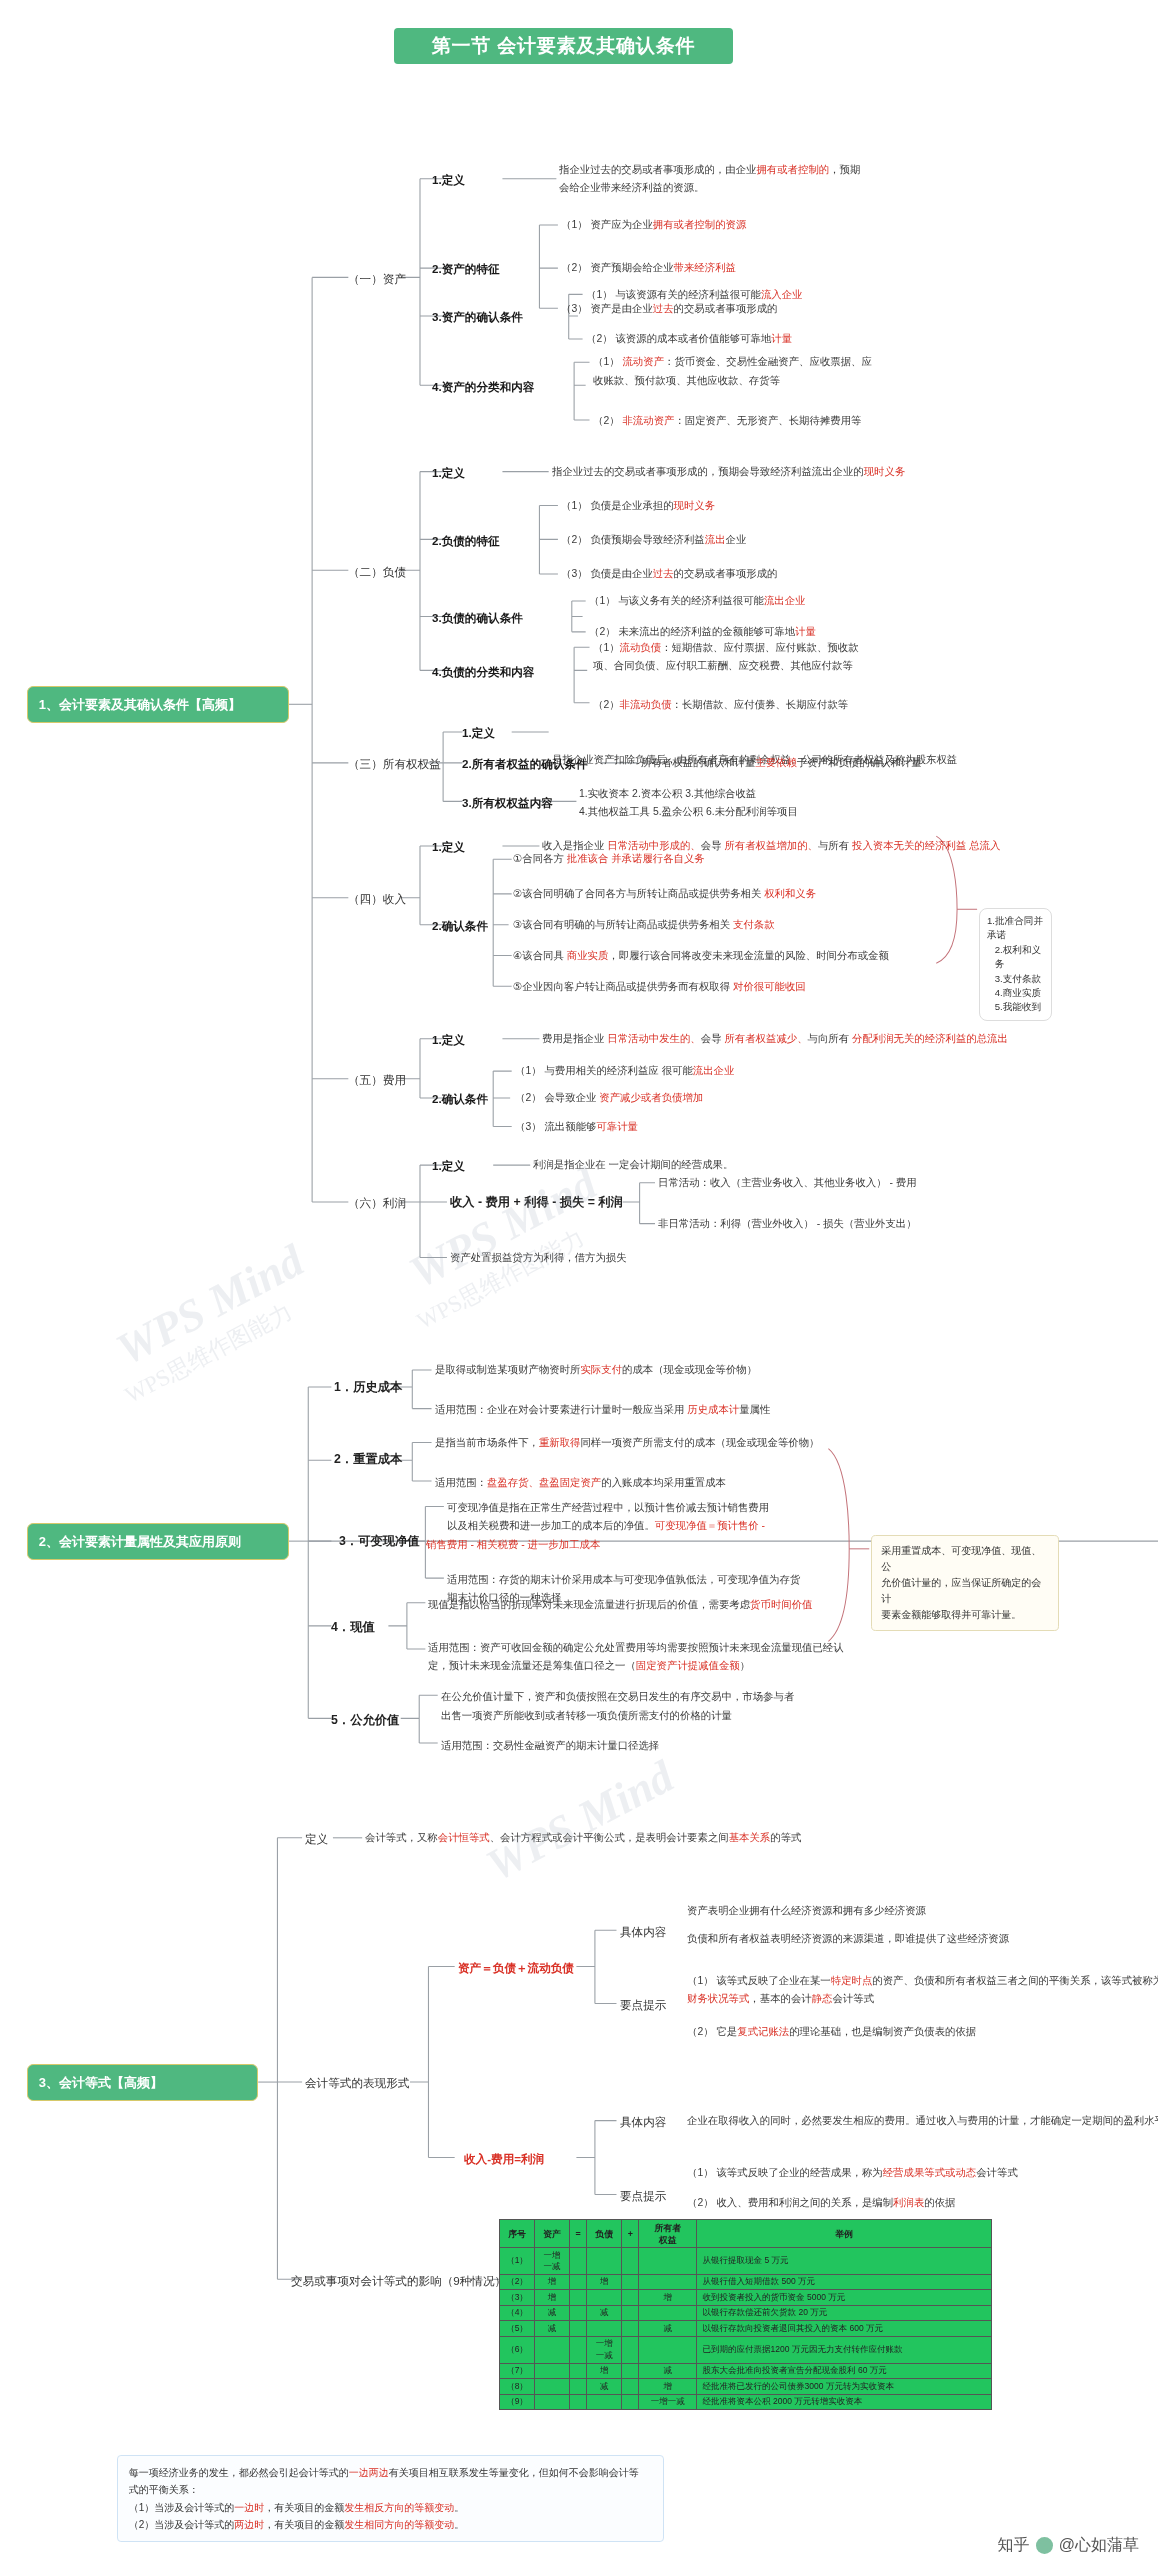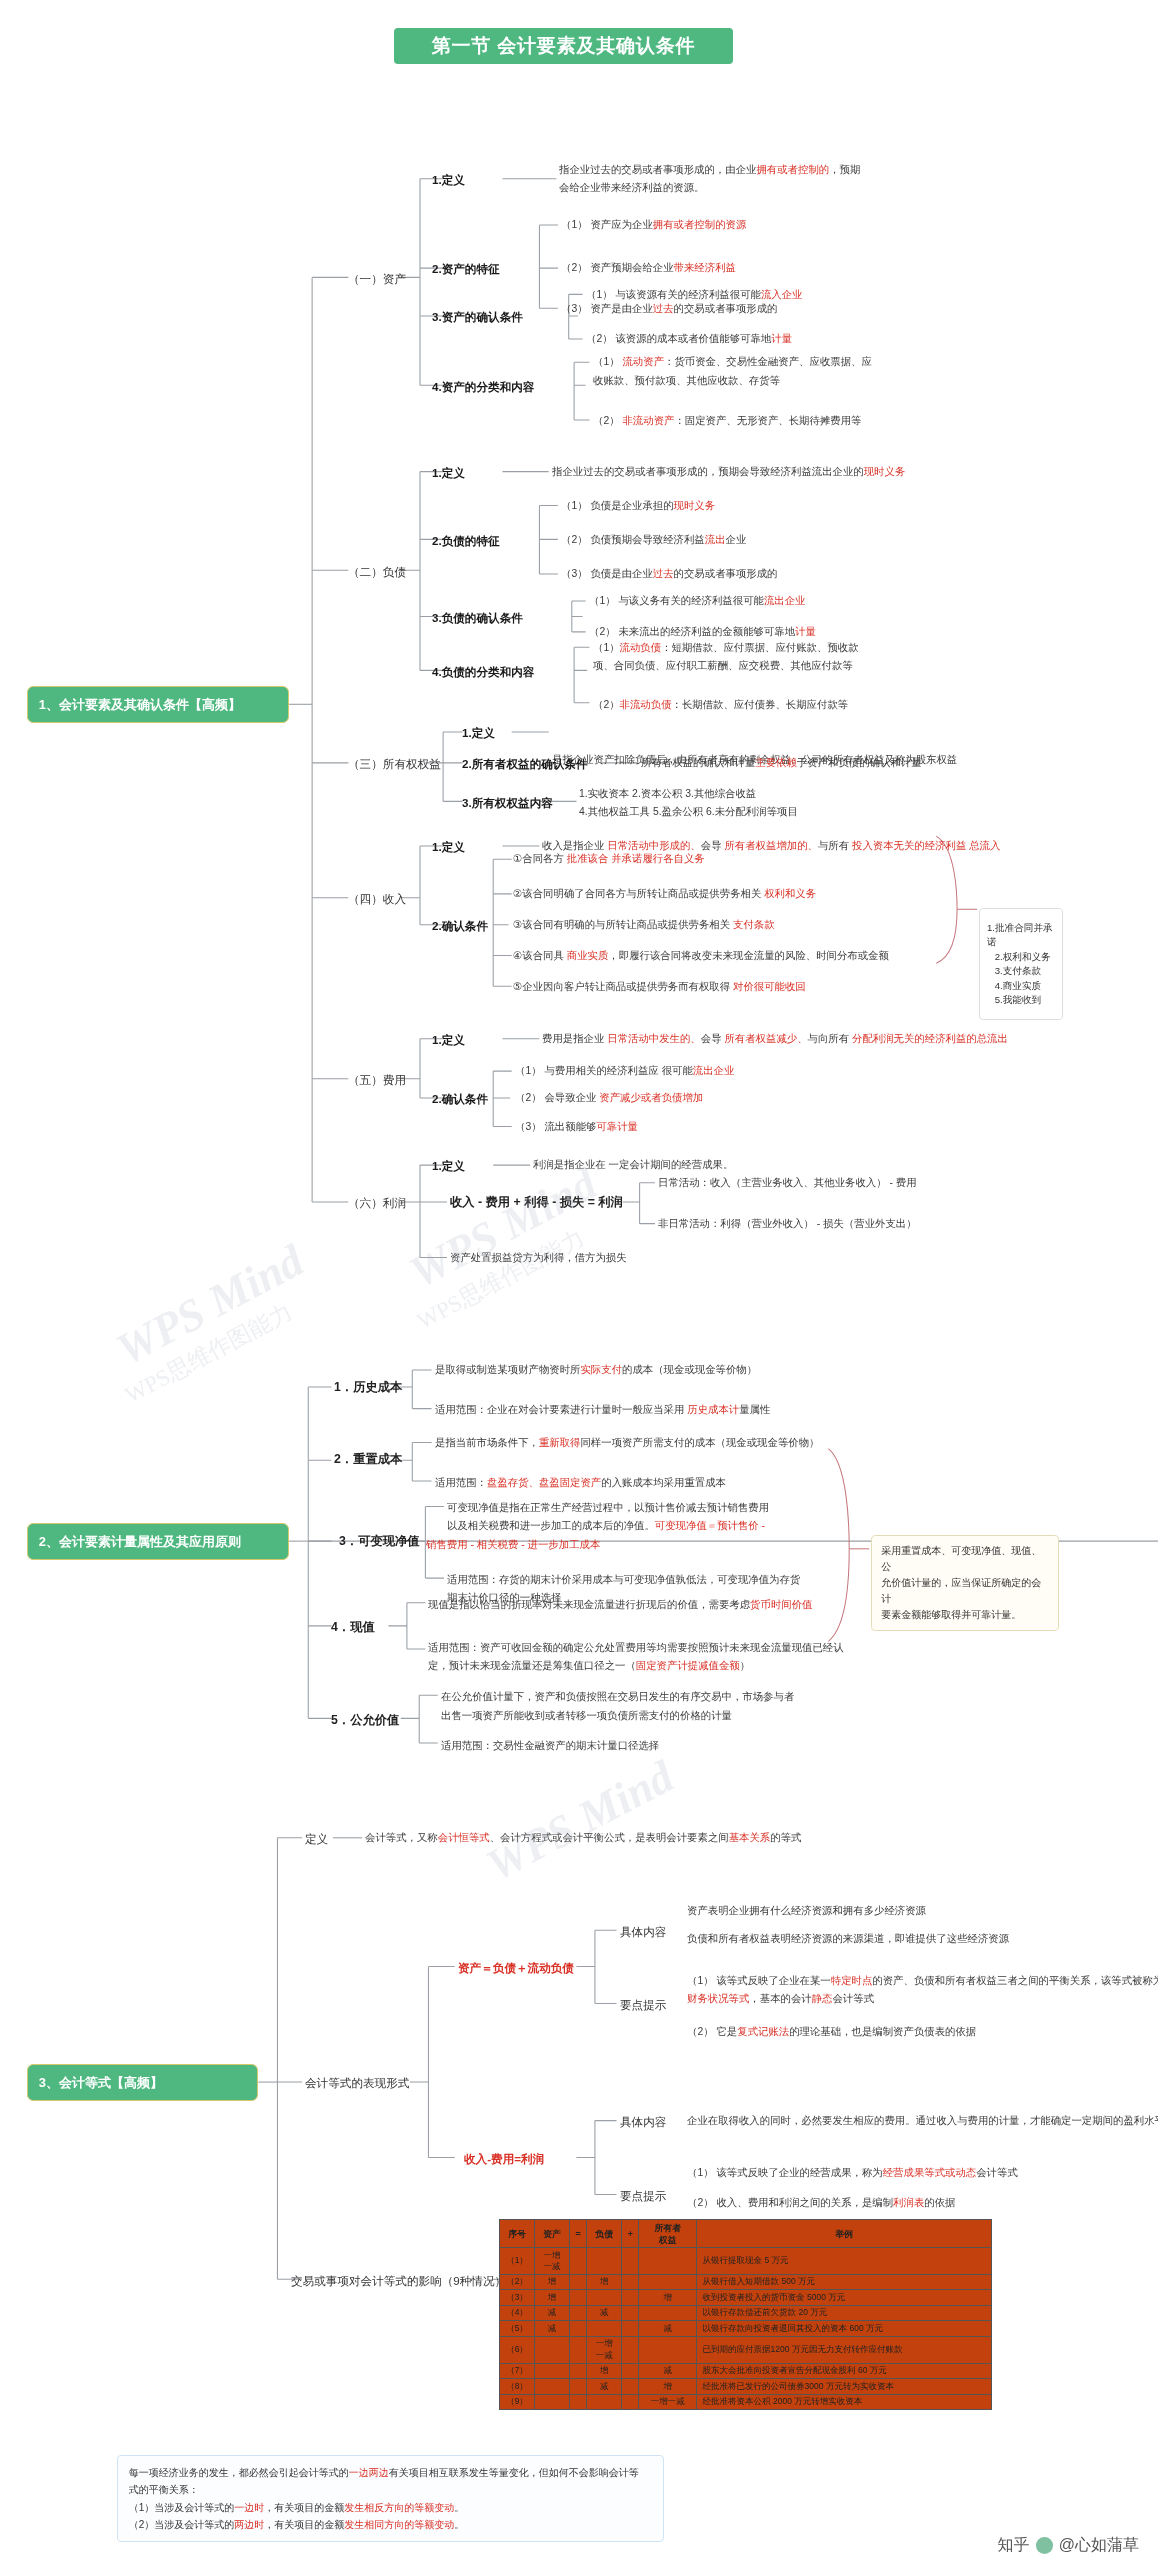--- a/index.html
+++ b/index.html
@@ -49,21 +49,21 @@
   .callout.plain { border:0.8px solid #ddd; background:#fff; }
   .callout-bottom {
     position:absolute; left:117px; top:2455px; width:547px;
     border:0.8px solid #cfe3f5; border-radius:3.9px; background:#fbfdff;
     padding:7.7px 10.8px; font-size:10px; line-height:1.75; color:#333;
   }
 
   
   .eqtable {
     position:absolute; left:499px; top:2219px; width:493px;
-    border-collapse:collapse; font-size:8.5px; background:#c2410c;
+    border-collapse:collapse; font-size:8.5px; background:#22c55e;
   }
   .eqtable th, .eqtable td {
     border:0.8px solid #555; padding:1.5px 3.1px; text-align:center;
     color:#222; line-height:1.35;
   }
   .eqtable th { font-weight:700; font-size:8.9px; }
   .eqtable td.ex { text-align:left; padding-left:5.4px; white-space:nowrap; }
   .eqtable td.narrow { width:17px; }
   .eqtable td.idx { width:35px; }
 
@@ -263,21 +263,21 @@
   <div class="t" style="left:513px; top:917px;">
     <span>③该合同有明确的与所转让商品或提供劳务相关</span><span class="red"> 支付条款</span>
   </div>
   <div class="t" style="left:513px; top:948px;">
     <span>④该合同具</span><span class="red"> 商业实质</span><span>，即履行该合同将改变未来现金流量的风险、时间分布或金额</span>
   </div>
   <div class="t" style="left:513px; top:979px;text-align:center;">
     <span>⑤企业因向客户转让商品或提供劳务而有权取得</span><span class="red"> 对价很可能收回</span>
   </div>
 
-  <div class="callout plain" style="left:979px; top:908px; width:84px; padding:12px 7px; font-size:9.6px; line-height:1.5;">
+  <div class="callout plain" style="left:979px; top:908px; width:73px; padding:5px 7px; font-size:9.6px; line-height:1.5;border-radius:8px;">
     <div>1.批准合同并承诺</div>
     <div style="padding-left:7.7px">2.权利和义务</div>
     <div style="padding-left:7.7px">3.支付条款</div>
     <div style="padding-left:7.7px">4.商业实质</div>
     <div style="padding-left:7.7px">5.我能收到</div>
   </div>
 
   <div class="t lvl2n" style="left:348px; top:1071px;">（五）费用</div>
   <div class="t lvl2" style="left:432px; top:1031px;">1.定义</div>
   <div class="t" style="left:542px; top:1031px;">

